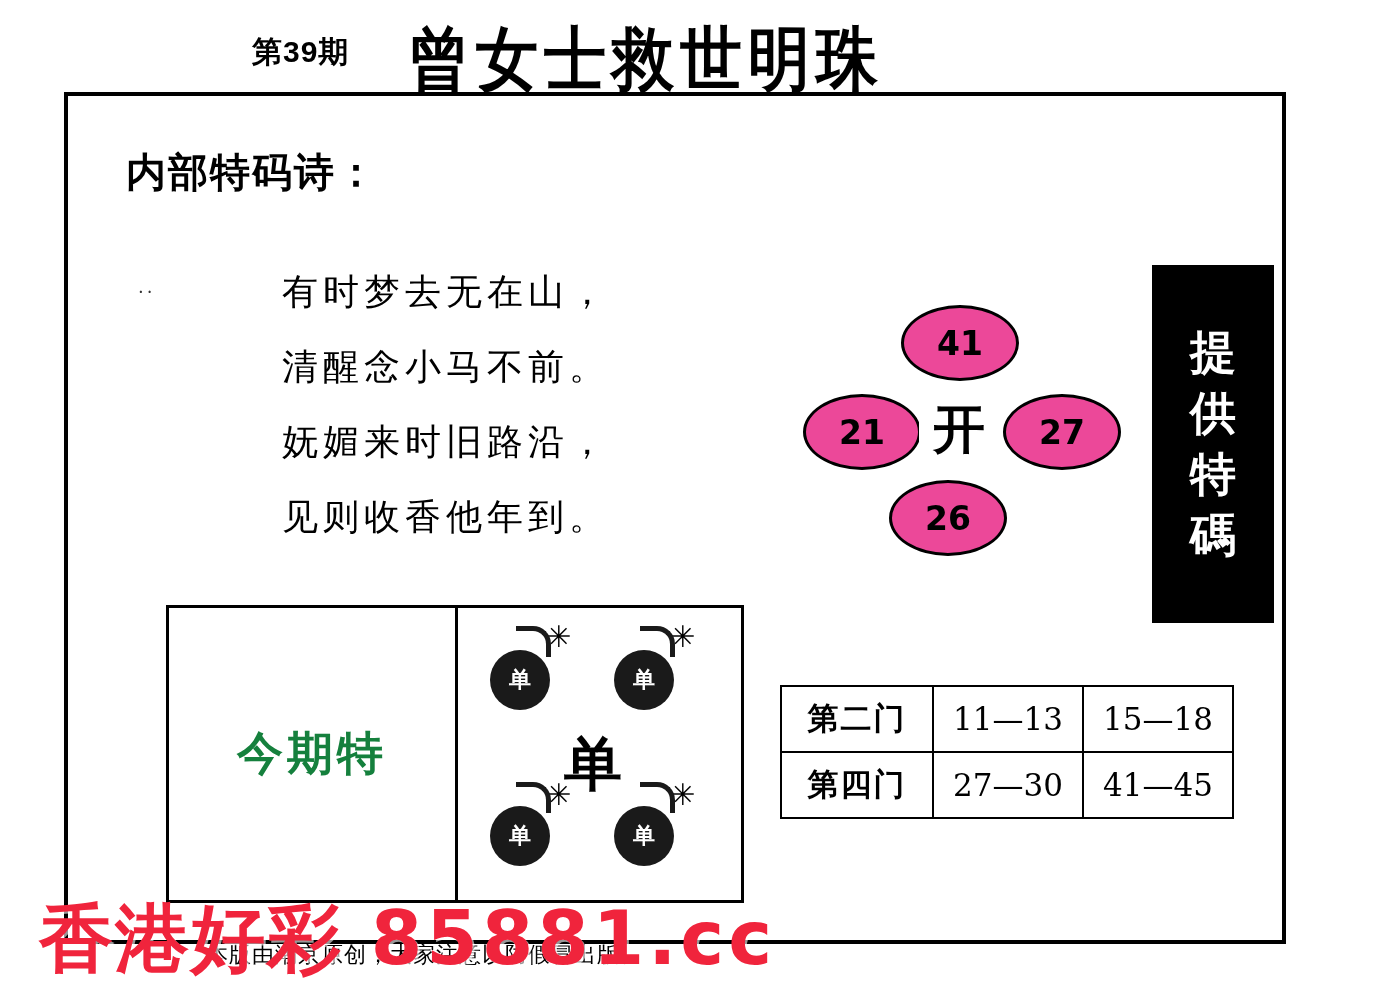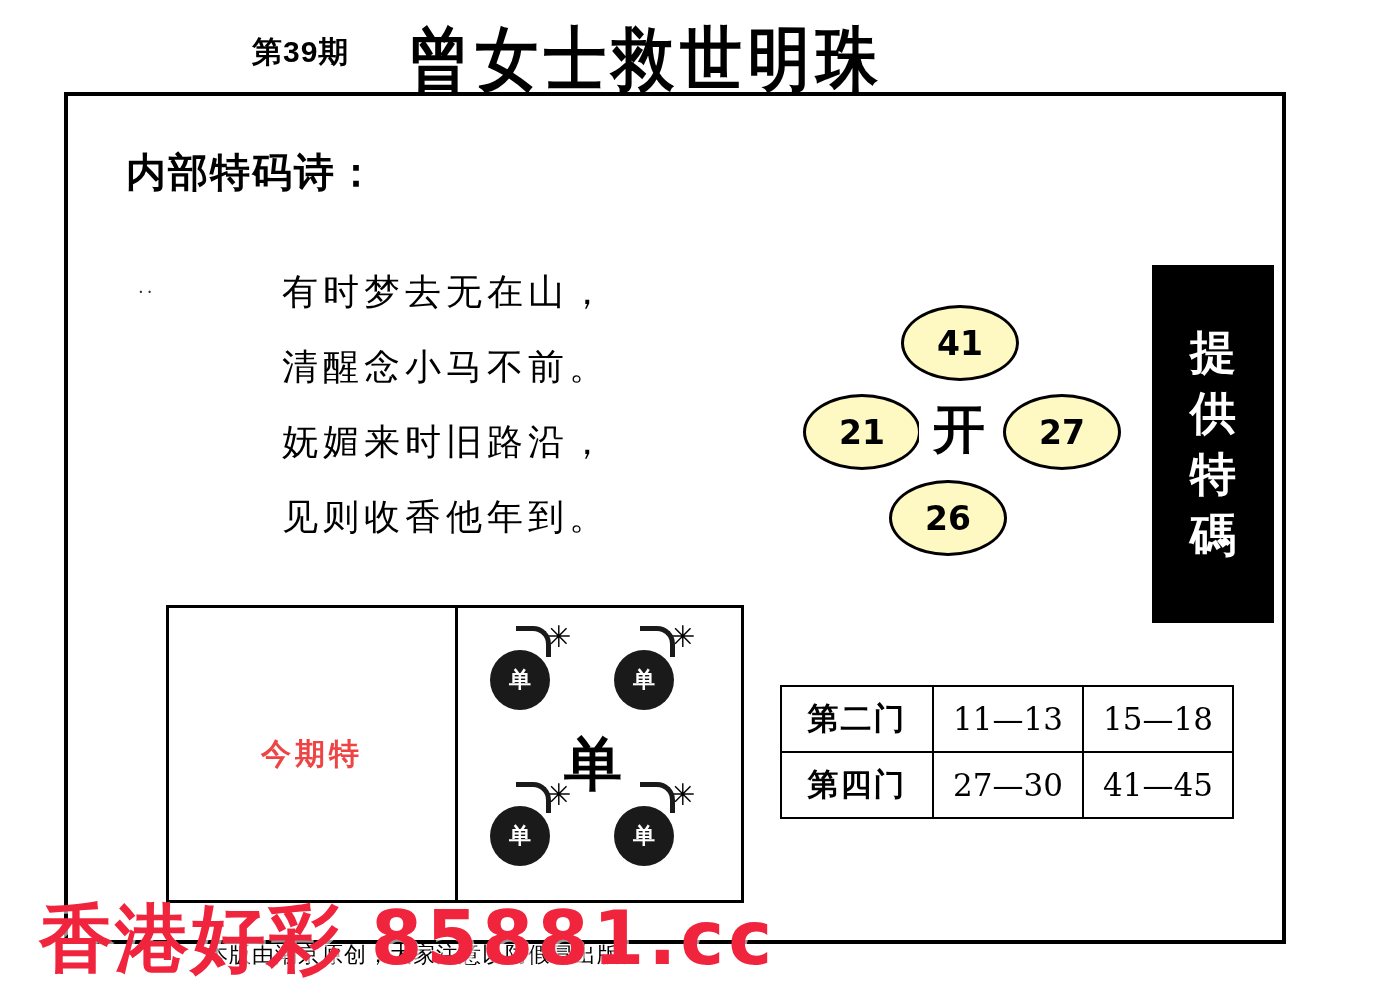--- a/index.html
+++ b/index.html
@@ -96,21 +96,21 @@
     position: absolute;
     left: 795px;
     top: 305px;
     width: 345px;
     height: 250px;
   }
   .ball {
     position: absolute;
     border: 3px solid #000;
     border-radius: 50%;
-    background: #fef9c3;
+    background: #ec4899;
     display: flex;
     align-items: center;
     justify-content: center;
     font-size: 33px;
     font-weight: bold;
     font-family: "DejaVu Sans", "Liberation Sans", sans-serif;
     color: #000;
   }
   .ball-top { left: 106px; top: 0px; width: 112px; height: 70px; }
   .ball-left { left: 8px; top: 89px; width: 112px; height: 70px; }
@@ -167,24 +167,24 @@
     width: 289px;
     border-right: 3px solid #000;
     box-sizing: border-box;
     display: flex;
     flex-direction: column;
     align-items: center;
     justify-content: space-around;
     padding: 18px 0;
   }
   .predict-left div {
-    font-size: 30px;
+    font-size: 46px;
     font-weight: bold;
     letter-spacing: 4px;
-    color: #ef4444;
+    color: #15803d;
   }
   .predict-right {
     position: relative;
     flex: 1;
   }
   .bomb {
     position: absolute;
     width: 60px;
     height: 60px;
     border-radius: 50%;

